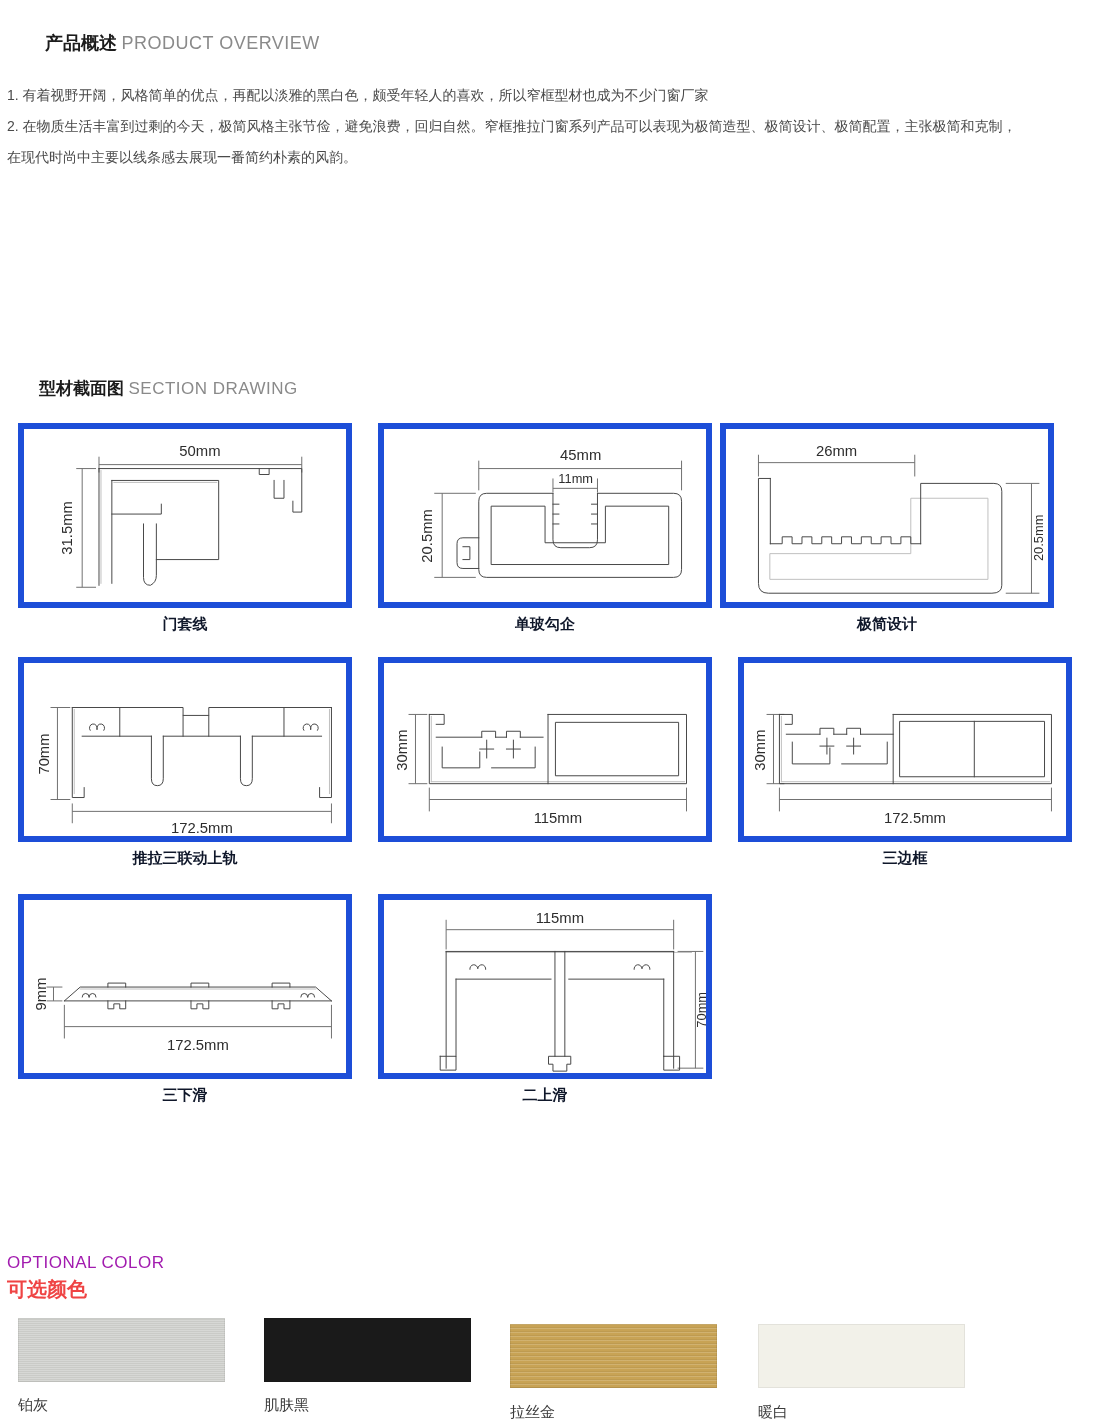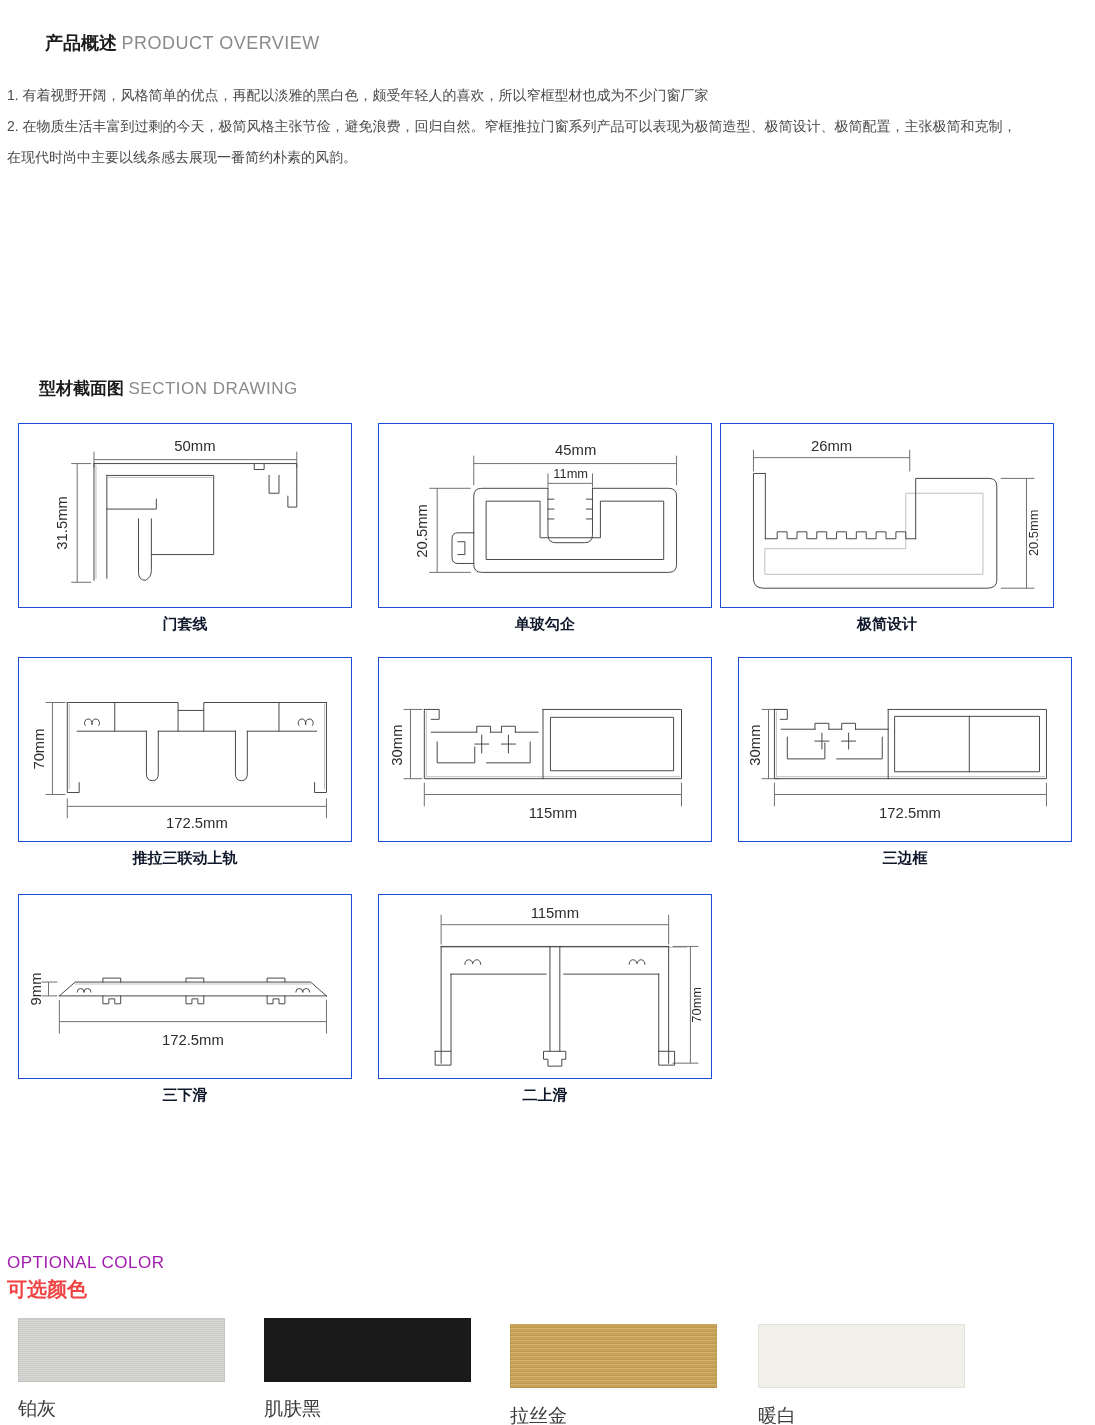--- a/index.html
+++ b/index.html
@@ -5,37 +5,37 @@
   html,body{margin:0;padding:0;background:#fff;}
   .page{position:relative;width:1095px;height:1425px;background:#ffffff;overflow:hidden;
         font-family:"Liberation Sans","DejaVu Sans",sans-serif;}
   .abs{position:absolute;}
   
   .h-zh{font-size:18px;font-weight:bold;color:#1c1c1c;}
   .h-en{font-size:18px;font-weight:normal;color:#8a8a8a;letter-spacing:.5px;}
   .paras{position:absolute;left:7px;top:80px;width:1060px;font-size:14px;color:#4a4a4a;line-height:30.8px;}
   
   .cell{position:absolute;width:334px;height:216px;}
-  .box{width:334px;height:185px;border:1px solid #1d4ed8;box-sizing:border-box;background:#fff;}
+  .box{width:334px;height:185px;border:6px solid #1d4ed8;box-sizing:border-box;background:#fff;}
   .caption{position:absolute;top:192px;left:0;width:100%;text-align:center;
            font-size:15px;font-weight:bold;color:#0f172a;}
   svg{display:block;}
   .p path,.p polyline{fill:none;stroke:#474747;stroke-width:1;stroke-linejoin:round;stroke-linecap:square;}
   .p .lt{stroke:#bfbfbf;}
   .d line{stroke:#6f6f6f;stroke-width:1;}
   .d text{font-family:"Liberation Sans","DejaVu Sans",sans-serif;font-size:13px;fill:#2d2d2d;}
   .d .big{font-size:15px;}
   
   .oc-en{font-size:17px;color:#a21caf;letter-spacing:.5px;}
   .oc-zh{font-size:20px;font-weight:bold;color:#ef4444;}
   .swatch{position:absolute;width:207px;height:64px;}
   .sw-border{box-shadow:inset 0 0 0 1px rgba(0,0,0,0.06);}
   .sw-brushed{background-image:repeating-linear-gradient(180deg,rgba(255,255,255,.16) 0 1px,rgba(0,0,0,0) 1px 3px,rgba(0,0,0,.05) 3px 4px);}
   .sw-speckle{background-image:repeating-linear-gradient(180deg,rgba(255,255,255,.25) 0 1px,rgba(0,0,0,0) 1px 2px);}
-  .swlabel{position:absolute;font-size:19px;color:#3c3c3c;}
+  .swlabel{position:absolute;font-size:15px;color:#3c3c3c;}
 </style>
 </head>
 <body>
 
 <div class="page">
 
   <div class="abs" style="left:7px;top:31px;margin-left:38px;">
     <span class="h-zh">产品概述</span>
     <span class="h-en">PRODUCT OVERVIEW</span>
   </div>

